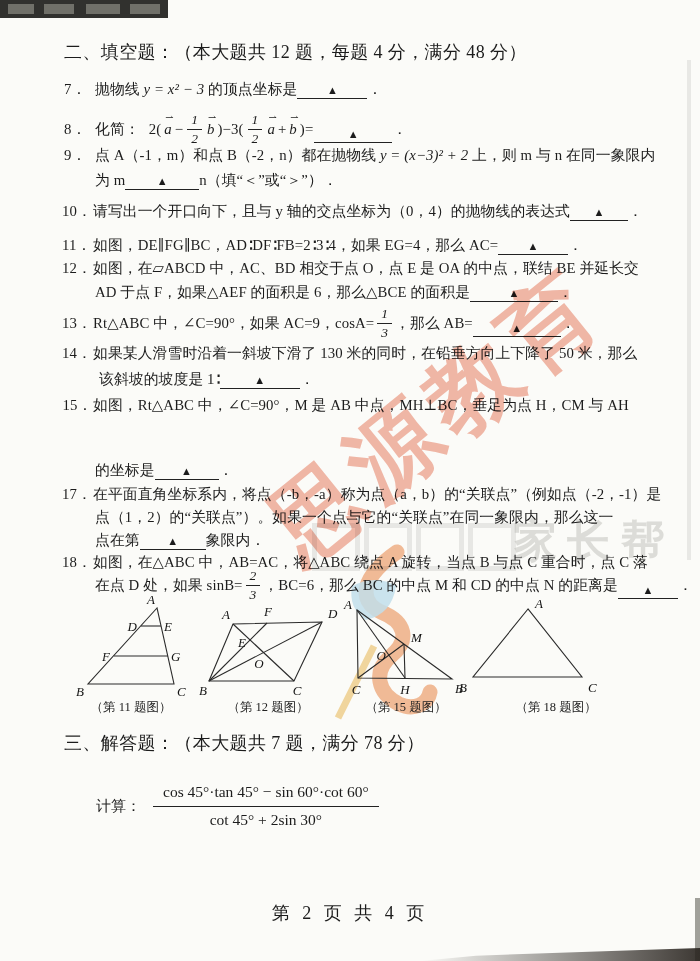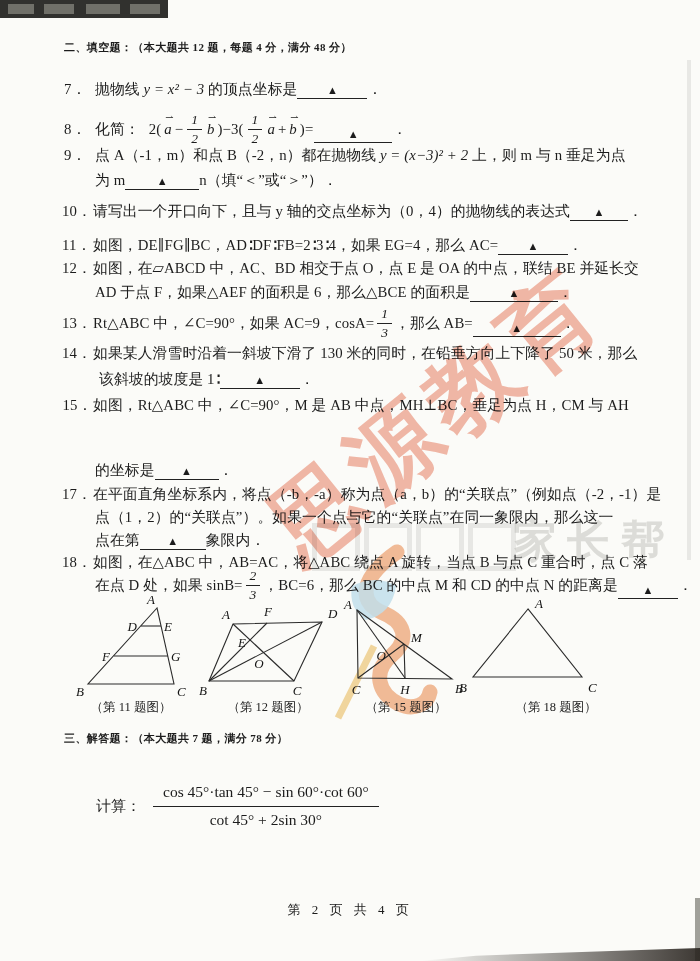--- a/index.html
+++ b/index.html
@@ -1,37 +1,37 @@
 <!DOCTYPE html>
 <html><head>
 <meta charset="utf-8">
 <style>
   html,body{margin:0;padding:0;background:#888;}
   .page{position:relative;width:700px;height:961px;background:#fbfbf8;overflow:hidden;
         font-family:"Liberation Serif","DejaVu Serif",serif;color:#1c1c1c;}
   
   .q{position:absolute;font-size:14.8px;white-space:nowrap;letter-spacing:.1px;z-index:3;}
   .qno{display:inline-block;width:31px;}
-  .sec{position:absolute;font-size:11px;font-weight:bold;letter-spacing:.4px;z-index:3;}
+  .sec{position:absolute;font-size:18px;font-weight:normal;letter-spacing:.4px;z-index:3;}
   .math{font-style:italic;}
   .blank{display:inline-block;border-bottom:1.4px solid #222;text-align:center;
          font-size:11px;line-height:1;padding-bottom:2px;vertical-align:baseline;}
   .mline{display:flex;align-items:center;}
   .mline .blank{align-self:flex-end;margin-bottom:3px;}
   .mop{margin:0 1px;}
   .frac{display:inline-block;text-align:center;font-style:italic;margin:0 3px;vertical-align:middle;font-size:13.5px;}
   .frac .fn{display:block;border-bottom:1.2px solid #222;padding:0 4px 1px;line-height:1.15;}
   .frac .fd{display:block;padding-top:1px;line-height:1.15;}
   .vec{position:relative;display:inline-block;font-style:italic;margin:0 2px;}
   .vec::before{content:"⇀";position:absolute;top:-9px;left:1px;font-size:10px;font-style:normal;}
   .calc{position:absolute;display:flex;align-items:center;font-size:15px;z-index:3;}
   .bigfrac{display:inline-block;text-align:center;margin-left:12px;font-size:15.5px;}
   .bigfrac .fn{display:block;border-bottom:1.4px solid #222;padding:0 10px 4px;line-height:1.2;}
   .bigfrac .fd{display:block;padding-top:4px;line-height:1.2;}
-  .footer{position:absolute;top:901px;width:100%;text-align:center;font-size:13px;letter-spacing:4px;z-index:3;}
+  .footer{position:absolute;top:901px;width:100%;text-align:center;font-size:18px;letter-spacing:4px;z-index:3;}
   
   .wm-red{position:absolute;left:230px;top:354px;width:410px;height:104px;transform:rotate(-39deg);
           font-size:90px;font-weight:bold;letter-spacing:10px;white-space:nowrap;
           color:rgba(231,116,86,.5);mix-blend-mode:multiply;pointer-events:none;z-index:6;
           font-family:"Liberation Sans","DejaVu Sans",sans-serif;}
   .wm-side{position:absolute;left:513px;top:512px;font-size:44px;font-weight:bold;letter-spacing:10px;
            color:rgba(190,190,184,.5);z-index:1;font-family:"Liberation Sans","DejaVu Sans",sans-serif;}
   .wm-box{position:absolute;top:523px;width:38px;height:38px;border:5px solid rgba(200,200,194,.38);z-index:1;}
   .corner{position:absolute;left:0;top:0;width:168px;height:18px;background:#31312e;z-index:7;}
   .corner i{position:absolute;top:4px;height:10px;background:#85857d;opacity:.75;}
@@ -98,21 +98,21 @@
       </span>
     <span class="vec">a</span>
     <span class="mop">+</span>
     <span class="vec">b</span>
     <span class="mop">)=</span>
     <span class="blank" style="min-width:78px;"><span>▲</span></span>
     <span>．</span>
   </div>
 
   <div class="q" style="left:64px;top:146px;">
-    <span class="qno">9．</span><span>点 A（-1，m）和点 B（-2，n）都在抛物线 </span><span class="math">y = (x−3)² + 2</span><span> 上，则 m 与 n 垂足为点</span>
+    <span class="qno">9．</span><span>点 A（-1，m）和点 B（-2，n）都在抛物线 </span><span class="math">y = (x−3)² + 2</span><span> 上，则 m 与 n 在同一象限内</span>
   </div>
   <div class="q" style="left:95px;top:171px;">
     <span>为 m</span><span class="blank" style="min-width:74px;"><span>▲</span></span><span>n（填“＜”或“＞”）．</span>
   </div>
 
   <div class="q" style="left:62px;top:202px;">
     <span class="qno">10．</span><span>请写出一个开口向下，且与 y 轴的交点坐标为（0，4）的抛物线的表达式</span><span class="blank" style="min-width:58px;"><span>▲</span></span><span>．</span>
   </div>
 
   <div class="q" style="left:62px;top:236px;">

